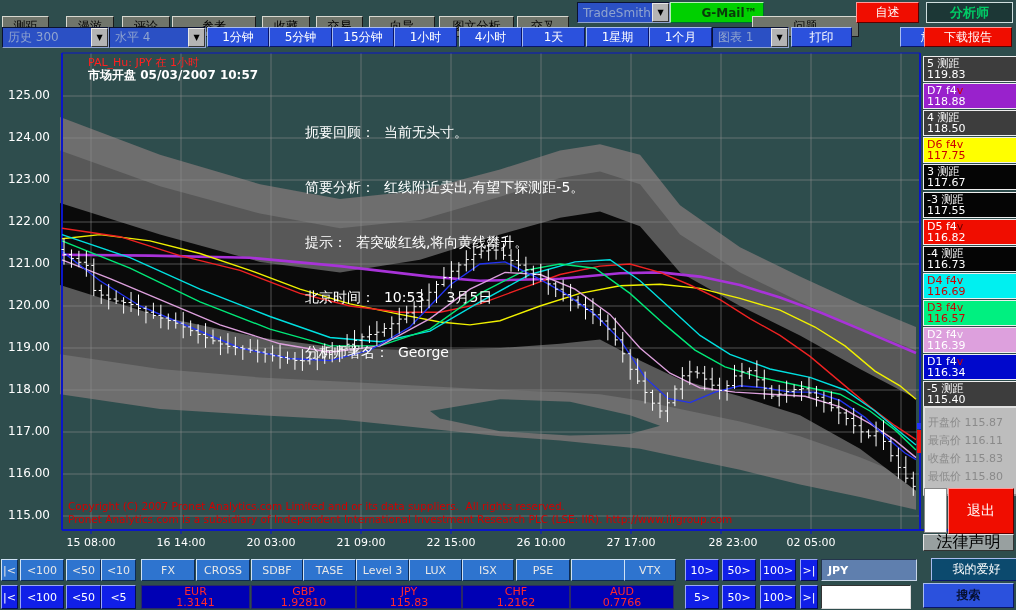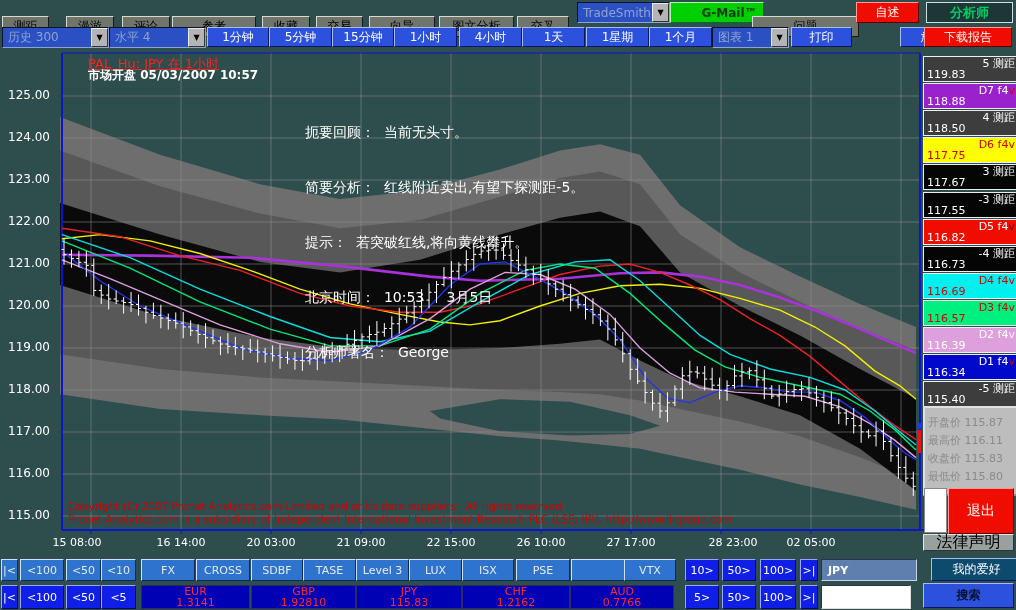--- a/index.html
+++ b/index.html
@@ -31,21 +31,21 @@
   .bt-bb{position:absolute;background:#101fe8;color:#fff;border:1px solid;border-color:#9aa6f5 #050b55 #050b55 #9aa6f5;
     display:flex;align-items:center;justify-content:center;font-size:11px;}
   .bt-cur{position:absolute;background:#0000b4;color:#ff2a2a;border:1px solid #2a2a66;
     display:flex;flex-direction:column;align-items:center;justify-content:center;font-size:11px;line-height:11px;}
   .bt-input{position:absolute;background:#5f7fae;color:#fff;border:1px solid;border-color:#24354d #c6d4e6 #c6d4e6 #24354d;
     font-size:11px;font-weight:bold;display:flex;align-items:center;padding-left:6px;}
   .bt-winput{position:absolute;background:#fff;border:1px solid;border-color:#333 #ddd #ddd #333;}
   
   .sb-item{position:absolute;left:923px;width:88px;height:22px;border:1px solid #eee;
     font-size:11px;line-height:11px;padding:1px 3px;}
-  .sb-item .row1{display:flex;justify-content:flex-end;}
+  .sb-item .row1{display:flex;justify-content:flex-start;}
   .ohlc{position:absolute;left:923px;top:406px;width:88px;height:78px;background:#bdbdbd;
     border:2px outset #e0e0e0;color:#8a8a8a;font-size:11px;padding:4px 3px;}
   .ohlc div{margin-top:3px;white-space:pre;}
   .panel-btn{display:flex;align-items:center;justify-content:center;}
   
   .annot{position:absolute;color:#fff;white-space:pre;}
   #strategy div{height:27px;font-size:14px;}
   .xlabel{position:absolute;top:536px;width:70px;margin-left:-35px;text-align:center;color:#fff;font-size:11px;}
   .ylabel{position:absolute;left:8px;width:48px;color:#fff;font-size:12px;}
   svg{position:absolute;left:0;top:0;}
@@ -501,32 +501,32 @@
       <div class="ylabel" style="top: 214px;">122.00</div>
       <div class="ylabel" style="top: 256px;">121.00</div>
       <div class="ylabel" style="top: 298px;">120.00</div>
       <div class="ylabel" style="top: 340px;">119.00</div>
       <div class="ylabel" style="top: 382px;">118.00</div>
       <div class="ylabel" style="top: 424px;">117.00</div>
       <div class="ylabel" style="top: 466px;">116.00</div>
       <div class="ylabel" style="top: 508px;">115.00</div>
     </div>
   <div id="xaxis">
-      <div class="xlabel" style="left: 77px;">15 08:00</div>
+      <div class="xlabel" style="left: 91px;">15 08:00</div>
       <div class="xlabel" style="left: 181px;">16 14:00</div>
       <div class="xlabel" style="left: 271px;">20 03:00</div>
       <div class="xlabel" style="left: 361px;">21 09:00</div>
       <div class="xlabel" style="left: 451px;">22 15:00</div>
       <div class="xlabel" style="left: 541px;">26 10:00</div>
       <div class="xlabel" style="left: 631px;">27 17:00</div>
       <div class="xlabel" style="left: 733px;">28 23:00</div>
       <div class="xlabel" style="left: 811px;">02 05:00</div>
     </div>
 
-  <div class="annot" style="left:88px;top:55px;color:#ff2020;font-size:13px;text-decoration:underline;">PAL_Hu: JPY 在 1小时</div>
+  <div class="annot" style="left:88px;top:55px;color:#ff2020;font-size:11px;">PAL_Hu: JPY 在 1小时</div>
   <div class="annot" style="left:88px;top:67px;font-weight:bold;font-size:12px;">市场开盘 05/03/2007 10:57</div>
 
   <div id="strategy" class="annot" style="left:305px;top:96px;">
     <div>扼要回顾：  当前无头寸。</div>
     <div>简要分析：  红线附近卖出,有望下探测距-5。</div>
     <div>提示：  若突破红线,将向黄线攀升。</div>
     <div>北京时间：  10:53     3月5日</div>
     <div>分析师署名：  George</div>
   </div>
 

